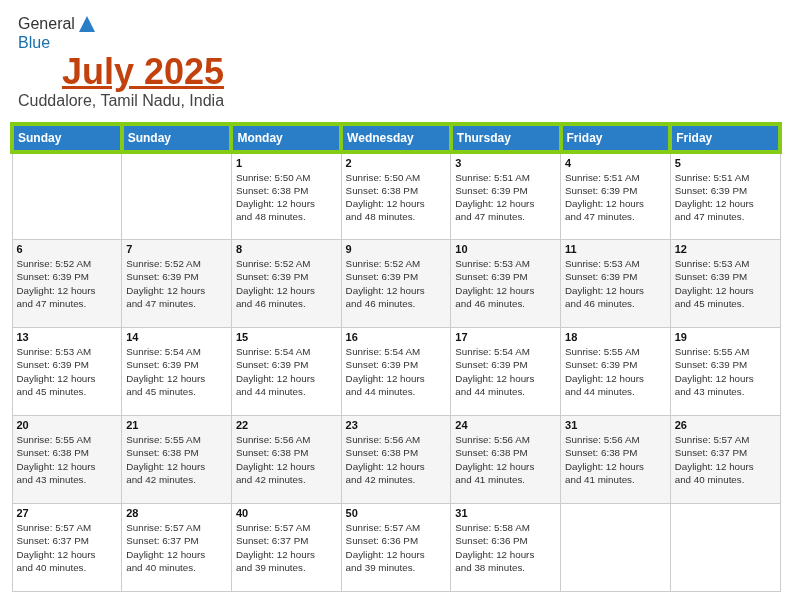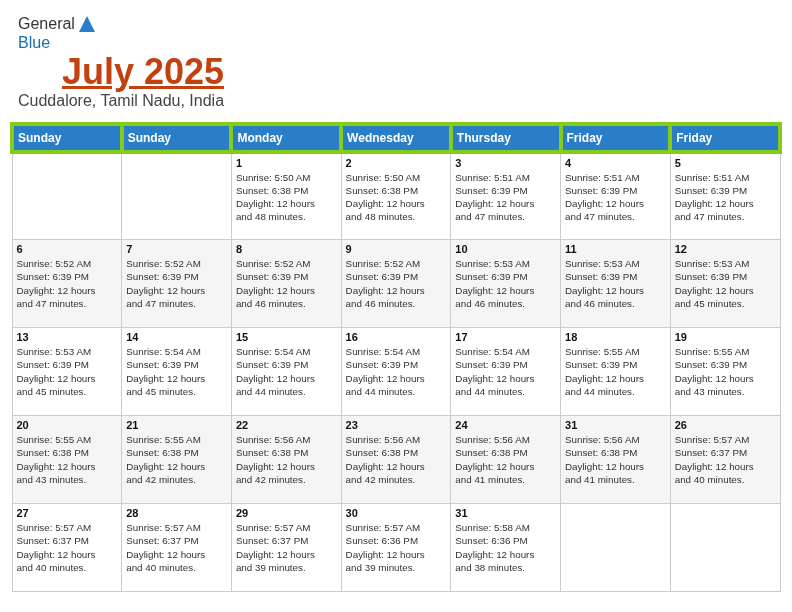--- a/index.html
+++ b/index.html
@@ -319,28 +319,28 @@
 and 40 minutes.</div>
         </td>
         <td>
           <div class="day-num">28</div>
           <div class="day-info" style="white-space: pre-line;">Sunrise: 5:57 AM
 Sunset: 6:37 PM
 Daylight: 12 hours
 and 40 minutes.</div>
         </td>
         <td>
-          <div class="day-num">29</div>
+          <div class="day-num">40</div>
           <div class="day-info" style="white-space: pre-line;">Sunrise: 5:57 AM
 Sunset: 6:37 PM
 Daylight: 12 hours
 and 39 minutes.</div>
         </td>
         <td>
-          <div class="day-num">30</div>
+          <div class="day-num">50</div>
           <div class="day-info" style="white-space: pre-line;">Sunrise: 5:57 AM
 Sunset: 6:36 PM
 Daylight: 12 hours
 and 39 minutes.</div>
         </td>
         <td>
           <div class="day-num">31</div>
           <div class="day-info" style="white-space: pre-line;">Sunrise: 5:58 AM
 Sunset: 6:36 PM
 Daylight: 12 hours

